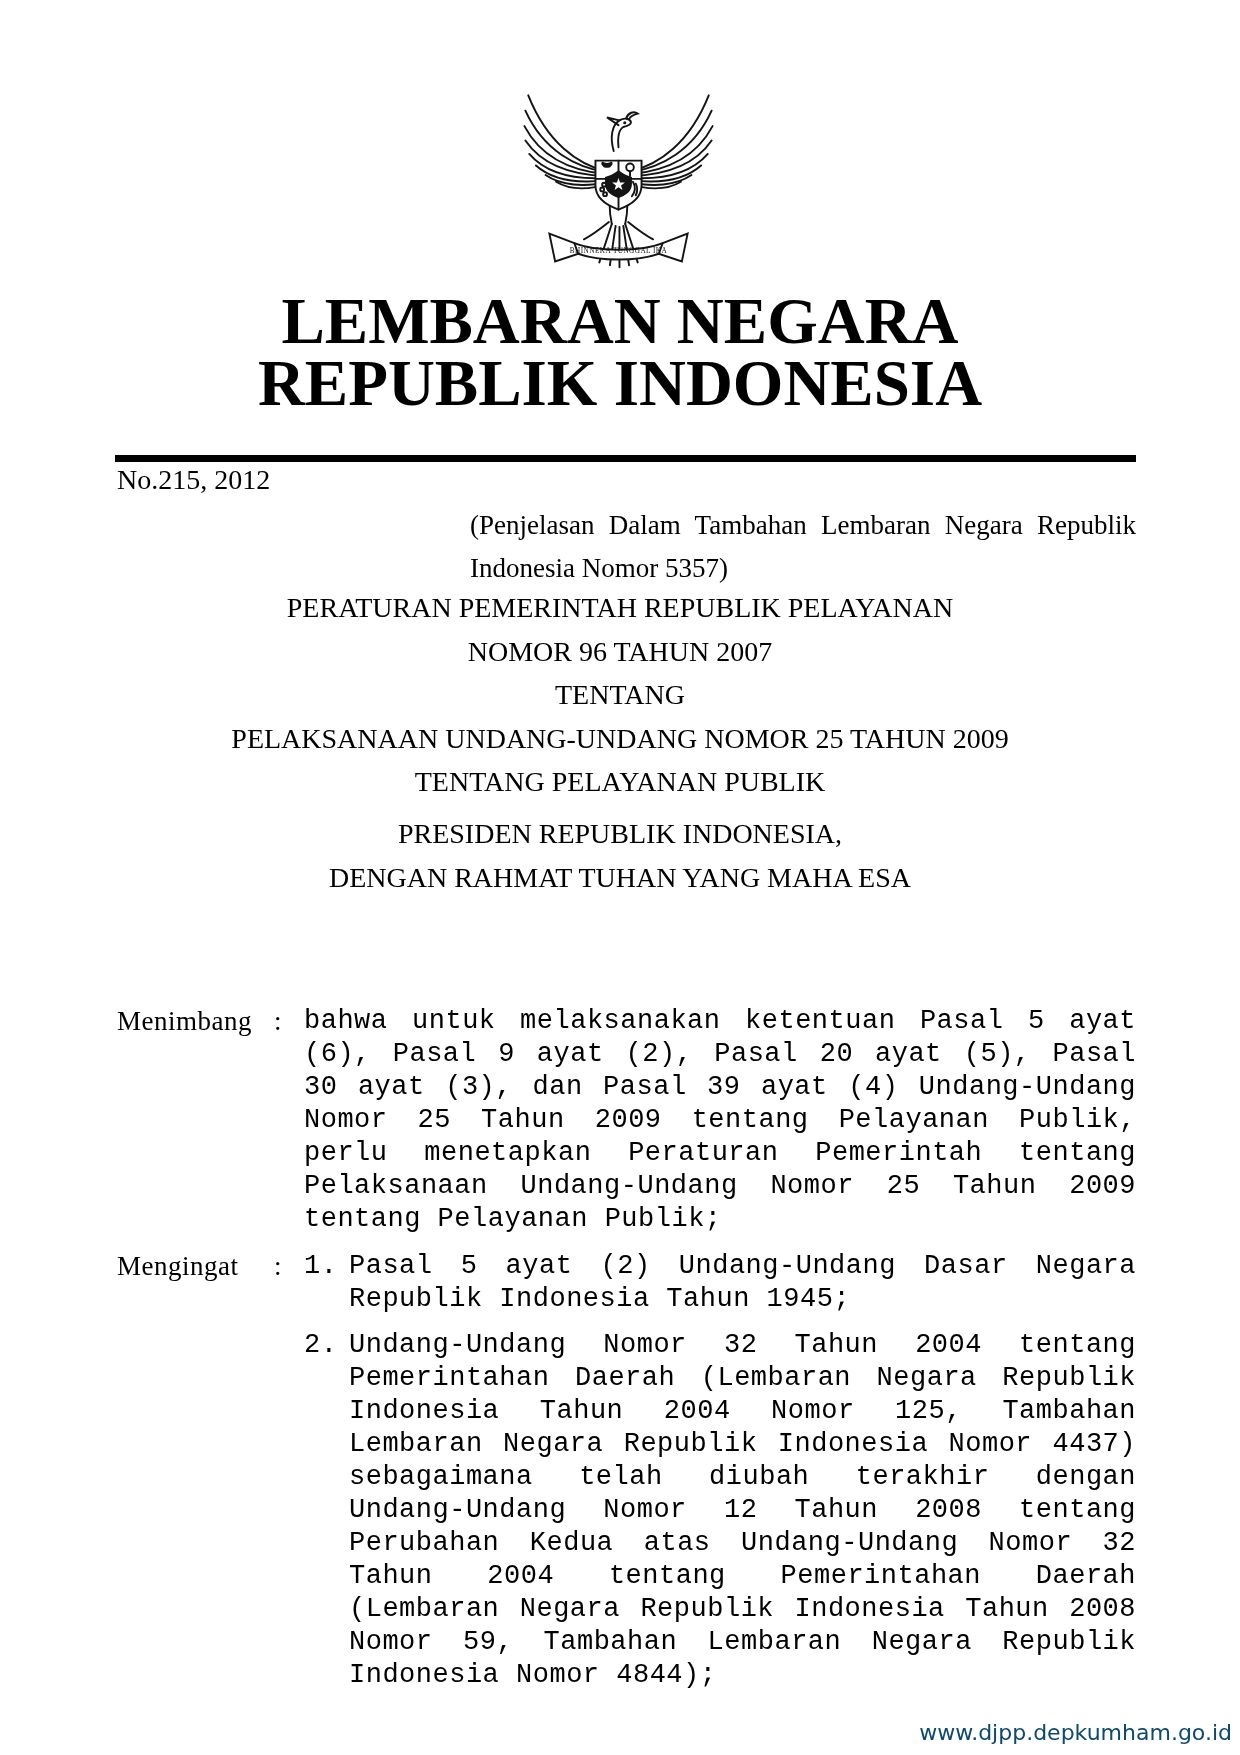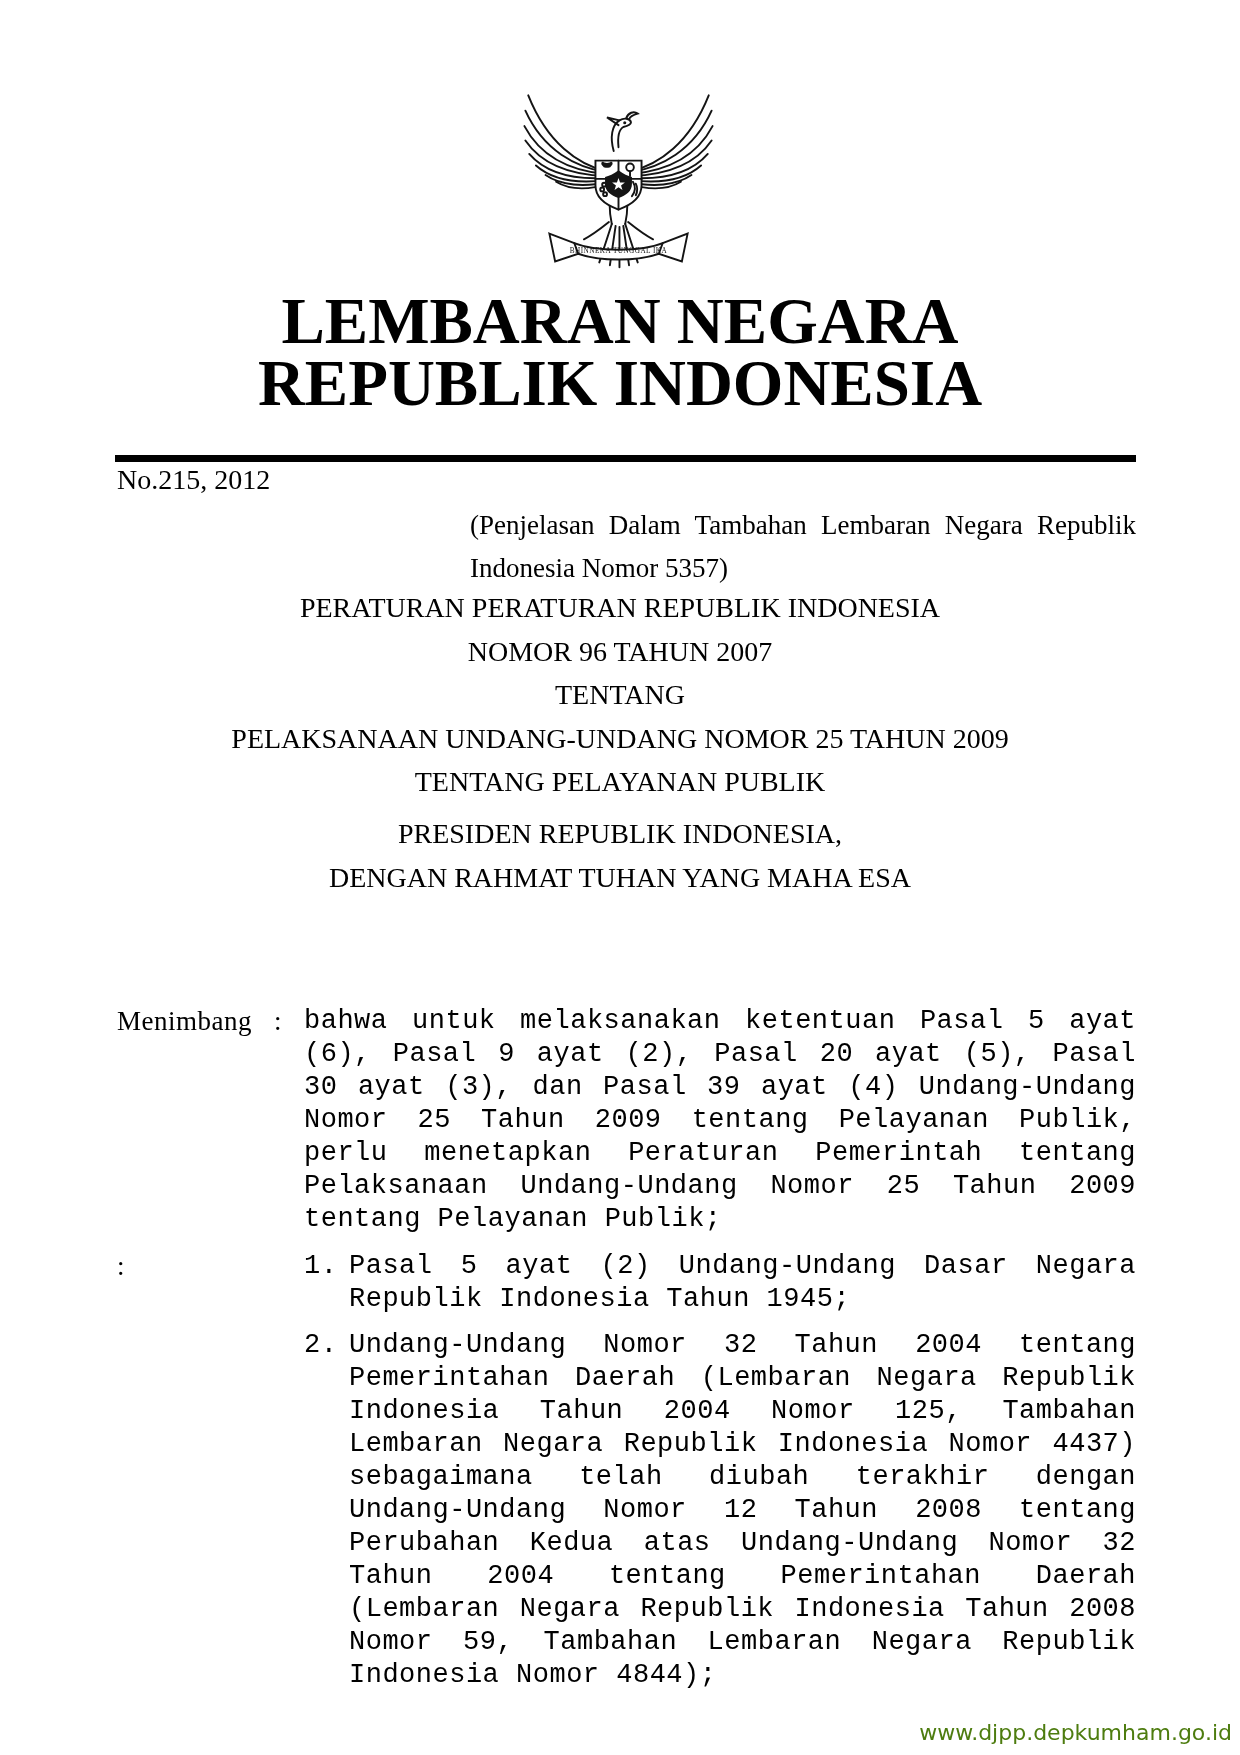--- a/index.html
+++ b/index.html
@@ -48,21 +48,21 @@
   }
   .clause-content{flex:1;margin-left:22px;text-align:justify;font-family:Liberation Mono, monospace;}
   .list-item{display:flex;}
   .list-item + .list-item{margin-top:13px;}
   .item-number{width:45px;flex:none;}
   .item-text{flex:1;text-align:justify;}
 
   #footer{
     right:8px;top:1720px;
     font-family:"DejaVu Sans","Liberation Sans",sans-serif;
-    font-size:22px;color:#4d7c0f;
+    font-size:22px;color:#0c4a6e;
   }
 </style>
 </head>
 <body>
 
 <div class="abs" id="emblem">
   <svg viewBox="0 0 200 200">
 
     <g>
       <path d="M87,95 C58,88 26,66 6,16"></path>
@@ -135,21 +135,21 @@
   <div>REPUBLIK INDONESIA</div>
 </div>
 
 <div class="abs" id="rule"></div>
 
 <div class="abs" id="no-line">No.215, 2012</div>
 
 <div class="abs" id="annotation">(Penjelasan Dalam Tambahan Lembaran Negara Republik Indonesia Nomor 5357)</div>
 
 <div class="abs" id="title-block">
-  <div>PERATURAN PERATURAN REPUBLIK INDONESIA</div>
+  <div>PERATURAN PEMERINTAH REPUBLIK PELAYANAN</div>
   <div>NOMOR 96 TAHUN 2007</div>
   <div>TENTANG</div>
   <div>PELAKSANAAN UNDANG-UNDANG NOMOR 25 TAHUN 2009</div>
   <div>TENTANG PELAYANAN PUBLIK</div>
 </div>
 
 <div class="abs" id="preamble">
   <div>PRESIDEN REPUBLIK INDONESIA,</div>
   <div>DENGAN RAHMAT TUHAN YANG MAHA ESA</div>
 </div>
@@ -159,20 +159,21 @@
   <div class="clause">
     <div class="clause-label">
       <span>Menimbang</span>
       <span>:</span>
     </div>
     <div class="clause-content">bahwa untuk melaksanakan ketentuan Pasal 5 ayat (6), Pasal 9 ayat (2), Pasal 20 ayat (5), Pasal 30 ayat (3), dan Pasal 39 ayat (4) Undang-Undang Nomor 25 Tahun 2009 tentang Pelayanan Publik, perlu menetapkan Peraturan Pemerintah tentang Pelaksanaan Undang-Undang Nomor 25 Tahun 2009 tentang Pelayanan Publik;</div>
   </div>
 
   <div class="clause">
     <div class="clause-label">
+      <span>Mengingat</span>
       <span>:</span>
     </div>
     <div class="clause-content">
       <div class="list-item">
         <span class="item-number">1.</span>
         <span class="item-text">Pasal 5 ayat (2) Undang-Undang Dasar Negara Republik Indonesia Tahun 1945;</span>
       </div>
       <div class="list-item">
         <span class="item-number">2.</span>
         <span class="item-text">Undang-Undang Nomor 32 Tahun 2004 tentang Pemerintahan Daerah (Lembaran Negara Republik Indonesia Tahun 2004 Nomor 125, Tambahan Lembaran Negara Republik Indonesia Nomor 4437) sebagaimana telah diubah terakhir dengan Undang-Undang Nomor 12 Tahun 2008 tentang Perubahan Kedua atas Undang-Undang Nomor 32 Tahun 2004 tentang Pemerintahan Daerah (Lembaran Negara Republik Indonesia Tahun 2008 Nomor 59, Tambahan Lembaran Negara Republik Indonesia Nomor 4844);</span>

